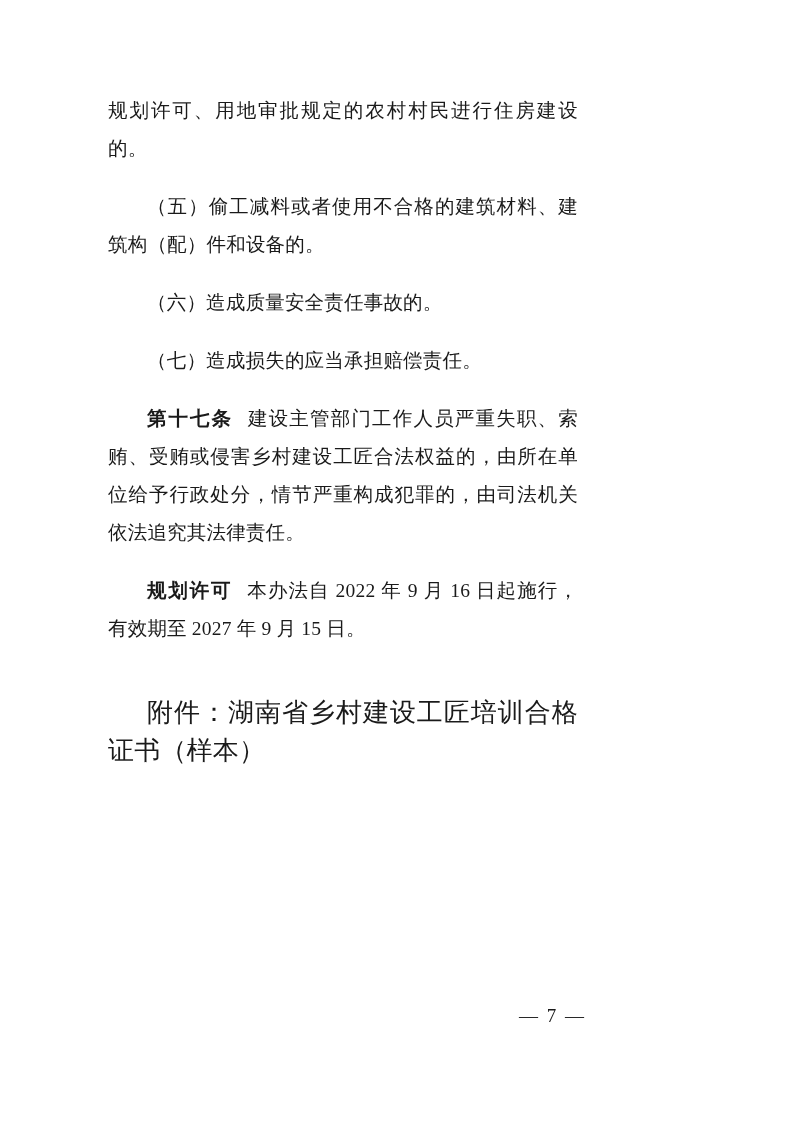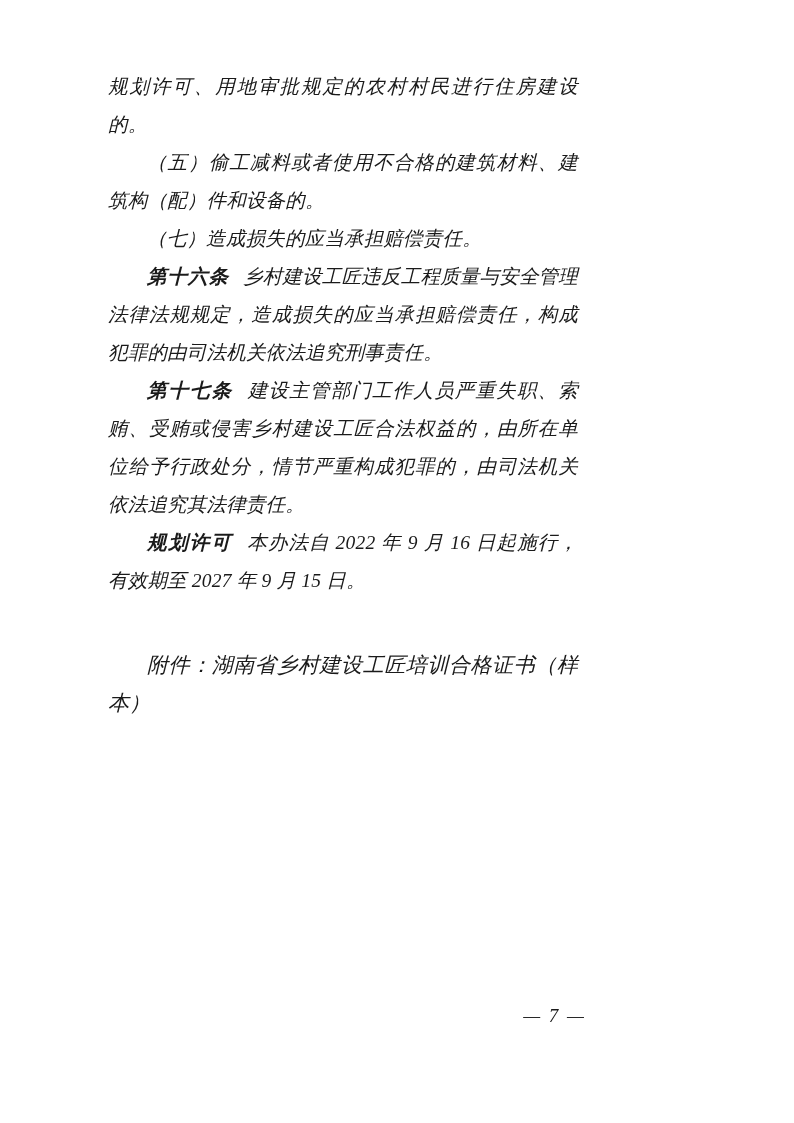--- a/index.html
+++ b/index.html
@@ -12,48 +12,48 @@
     background: #ffffff;
     font-family: "Liberation Serif", "DejaVu Serif", serif;
     color: #1a1a1a;
     overflow: hidden;
   }
   .page {
     position: relative;
     width: 678px;
     height: 1123px;
     box-sizing: border-box;
-    padding: 68px 100px 0 108px;
-    font-style: italic;
+    padding: 92px 100px 0 108px;
   }
   .body-text {
     font-size: 19.5px;
     line-height: 38px;
     text-align: justify;
     letter-spacing: 0.2px;
   }
   .para {
     margin: 0;
     text-indent: 0;
   }
   .para.indent {
     text-indent: 39px;
+    margin-top: 20px;
   }
   .art-label {
     font-weight: bold;
     letter-spacing: 1px;
   }
   .art-gap {
     display: inline-block;
     width: 14px;
   }
   .attachment {
     margin-top: 46px;
     text-indent: 39px;
-    font-size: 21px;
+    font-size: 26px;
     line-height: 38px;
   }
   .page-number {
     position: absolute;
     right: 92px;
     bottom: 96px;
     font-size: 19px;
     letter-spacing: 2px;
     color: #1a1a1a;
   }
@@ -61,24 +61,24 @@
 </head>
 <body>
 
 <div class="page">
   <div class="body-text">
 
     <p class="para">规划许可、用地审批规定的农村村民进行住房建设的。</p>
 
     <p class="para indent">（五）偷工减料或者使用不合格的建筑材料、建筑构（配）件和设备的。</p>
 
+    <p class="para indent">（六）造成质量安全责任事故的。</p>
 
     <p class="para indent">（七）造成损失的应当承担赔偿责任。</p>
 
-    <p class="para indent"><span class="art-label">第十六条</span><span class="art-gap"></span><span>乡村建设工匠违反工程质量与安全管理法律法规规定，造成损失的应当承担赔偿责任，构成犯罪的由司法机关依法追究刑事责任。</span></p>
 
     <p class="para indent"><span class="art-label">第十七条</span><span class="art-gap"></span><span>建设主管部门工作人员严重失职、索贿、受贿或侵害乡村建设工匠合法权益的，由所在单位给予行政处分，情节严重构成犯罪的，由司法机关依法追究其法律责任。</span></p>
 
     <p class="para indent"><span class="art-label">规划许可</span><span class="art-gap"></span><span>本办法自 2022 年 9 月 16 日起施行，有效期至 2027 年 9 月 15 日。</span></p>
 
     <p class="attachment">附件：湖南省乡村建设工匠培训合格证书（样本）</p>
   </div>
 
   <div class="page-number">— 7 —</div>
 </div>

